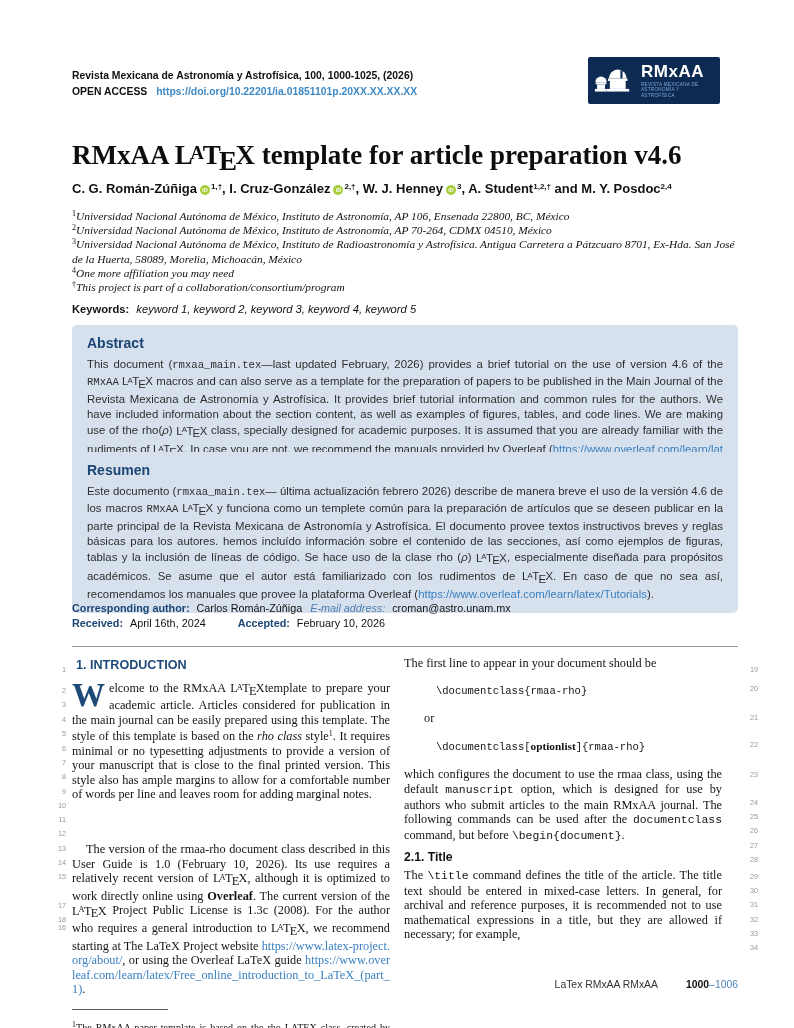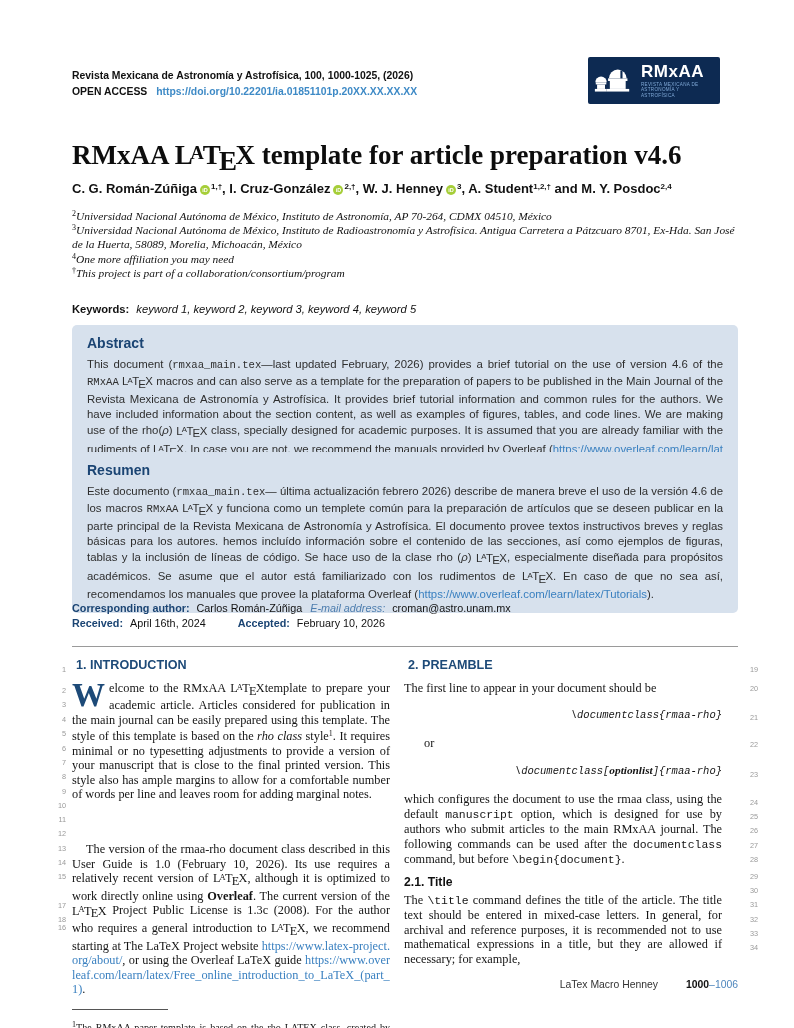--- a/index.html
+++ b/index.html
@@ -59,21 +59,21 @@
   .col-left { left:72px; }
   .col-right { left:404px; }
   .sec-head { font-family:"Liberation Sans", sans-serif; font-size:12.6px; font-weight:bold;
     color:#1d4a78; margin:2px 4px 8px; text-align:left; }
   .subsec-head { font-family:"Liberation Sans", sans-serif; font-size:12.2px; font-weight:bold;
     color:#111; margin:7px 0 3px; text-align:left; }
   .para-indent { text-indent:14px;margin-top:40px; }
   .dropcap { float:left; font-size:33px; line-height:26px; font-weight:bold;
     color:#1d4a78; padding:1px 4px 0 0; font-family:"Liberation Serif", serif; }
   .codeline { font-family:"Liberation Mono","DejaVu Sans Mono", monospace; font-size:11.3px;
-    margin:13px 0 13px 24px; text-align:right; white-space:nowrap;font-style:italic; }
+    margin:13px 0 13px 32px; text-align:left; white-space:nowrap; }
   .orline { margin:0 0 0 20px; text-align:left; }
   .fnote { margin-top:12px; font-size:10.1px; line-height:12.6px; text-align:justify;
     padding-left:7px; text-indent:-7px; }
   .fnote-rule { width:96px; border-top:1px solid #555; margin-bottom:3px; }
   
   .seg-code, .seg-codebold { font-family:"Liberation Mono","DejaVu Sans Mono", monospace; font-size:0.93em; }
   .seg-codebold { font-family:"Liberation Serif", serif; font-weight:bold; font-size:1em; }
   .seg-link { color:#3a80c0; word-break:break-all; }
   .seg-bold { font-weight:bold; }
   .seg-italic { font-style:italic; }
@@ -125,20 +125,21 @@
         <div>ASTRONOMÍA Y ASTROFÍSICA</div>
       </div>
     </div>
   </div>
 
   <h1 class="title"><span class="seg-plain">RMxAA </span><span class="latex">L<span class="lx-a">A</span>T<span class="lx-e">E</span>X</span><span class="seg-plain">  template for article preparation v4.6</span></h1>
 
   <div class="authors" id="authors-line"><span>C. G.  Román-Zúñiga</span><span class="orcid">iD</span><sup>1,†</sup><span>, </span><span>I. Cruz-González</span><span class="orcid">iD</span><sup>2,†</sup><span>, </span><span>W. J. Henney</span><span class="orcid">iD</span><sup>3</sup><span>, </span><span>A. Student</span><sup>1,2,†</sup><span> and </span><span>M. Y. Posdoc</span><sup>2,4</sup></div>
 
   <div class="affs" id="affiliations">
+      <div><sup>1</sup><span class="aff-text">Universidad Nacional Autónoma de México, Instituto de Astronomía, AP 106, Ensenada 22800, BC, México</span></div>
       <div><sup>2</sup><span class="aff-text">Universidad Nacional Autónoma de México, Instituto de Astronomía, AP 70-264, CDMX 04510, México</span></div>
       <div><sup>3</sup><span class="aff-text">Universidad Nacional Autónoma de México, Instituto de Radioastronomía y Astrofísica. Antigua Carretera a Pátzcuaro 8701, Ex-Hda. San José de la Huerta, 58089, Morelia, Michoacán, México</span></div>
       <div><sup>4</sup><span class="aff-text">One more affiliation you may need</span></div>
       <div><sup>†</sup><span class="aff-text">This project is part of a collaboration/consortium/program</span></div>
     </div>
 
   <div class="kw">
     <span class="kw-label">Keywords:</span>
     <span class="kw-vals">keyword 1, keyword 2, keyword 3, keyword 4, keyword 5</span>
   </div>
@@ -177,21 +178,20 @@
       <span class="dropcap">W</span><span><span class="seg-plain">elcome to the RMxAA </span><span class="latex">L<span class="lx-a">A</span>T<span class="lx-e">E</span>X</span><span class="seg-plain">template to prepare your academic article. Articles considered for publication in the main journal can be easily prepared using this template. The style of this template is based on the </span><span class="seg-italic">rho class</span><span class="seg-plain"> style</span><span class="seg-sup">1</span><span class="seg-plain">. It requires minimal or no typesetting adjustments to provide a version of your manuscript that is close to the final printed version. This style also has ample margins to allow for a comfortable number of words per line and leaves room for adding marginal notes.</span></span>
     </p>
     <p class="para-indent"><span class="seg-plain">The version of the rmaa-rho document class described in this User Guide is 1.0 (February 10, 2026). Its use requires a relatively recent version of </span><span class="latex">L<span class="lx-a">A</span>T<span class="lx-e">E</span>X</span><span class="seg-plain">, although it is optimized to work directly online using </span><span class="seg-bold">Overleaf</span><span class="seg-plain">. The current version of the </span><span class="latex">L<span class="lx-a">A</span>T<span class="lx-e">E</span>X</span><span class="seg-plain"> Project Public License is 1.3c (2008). For the author who requires a general introduction to </span><span class="latex">L<span class="lx-a">A</span>T<span class="lx-e">E</span>X</span><span class="seg-plain">, we recommend starting at The LaTeX Project website </span><span class="seg-link">https://www.latex-project.org/about/</span><span class="seg-plain">, or using the Overleaf LaTeX guide </span><span class="seg-link">https://www.overleaf.com/learn/latex/Free_online_introduction_to_LaTeX_(part_1)</span><span class="seg-plain">.</span></p>
     <div class="fnote-rule" style="margin-top:12px;"></div>
     <div class="fnote">
       <sup>1</sup><span>The RMxAA paper template is based on the rho LATEX class, created by Luis Guillermo Jiménez López and Eduardo Gracidas Reyes.</span>
     </div>
   </div>
 
   <div class="col col-right">
-    <div class="sec-head">2. PREAMBLE</div>
     <p>The first line to appear in your document should be</p>
     <div class="codeline"><span class="seg-code">\documentclass{rmaa-rho}</span></div>
     <p class="orline">or</p>
     <div class="codeline"><span class="seg-code">\documentclass[</span><span class="seg-codebold">optionlist</span><span class="seg-code">]{rmaa-rho}</span></div>
     <p><span class="seg-plain">which configures the document to use the rmaa class, using the default </span><span class="seg-code">manuscript</span><span class="seg-plain"> option, which is designed for use by authors who submit articles to the main RMxAA journal. The following commands can be used after the </span><span class="seg-code">documentclass</span><span class="seg-plain"> command, but before </span><span class="seg-code">\begin{document}</span><span class="seg-plain">.</span></p>
     <div class="subsec-head">2.1. Title</div>
     <p><span class="seg-plain">The </span><span class="seg-code">\title</span><span class="seg-plain"> command defines the title of the article. The title text should be entered in mixed-case letters. In general, for archival and reference purposes, it is recommended not to use mathematical expressions in a title, but they are allowed if necessary; for example,</span></p>
   </div>
 
   <div class="gutter gutter-left" id="gutter-left">
@@ -227,16 +227,16 @@
       <span style="top: 855px;">28</span>
       <span style="top: 872px;">29</span>
       <span style="top: 886px;">30</span>
       <span style="top: 900px;">31</span>
       <span style="top: 915px;">32</span>
       <span style="top: 929px;">33</span>
       <span style="top: 943px;">34</span>
     </div>
 
   <div class="footer">
-    <span>LaTex Macro Henney</span><span class="pg-start">1000</span><span class="pg-end">–</span><span class="pg-end">1006</span>
+    <span>LaTex RMxAA RMxAA</span><span class="pg-start">1000</span><span class="pg-end">–</span><span class="pg-end">1006</span>
   </div>
 
 </div>
 
 </body></html>

